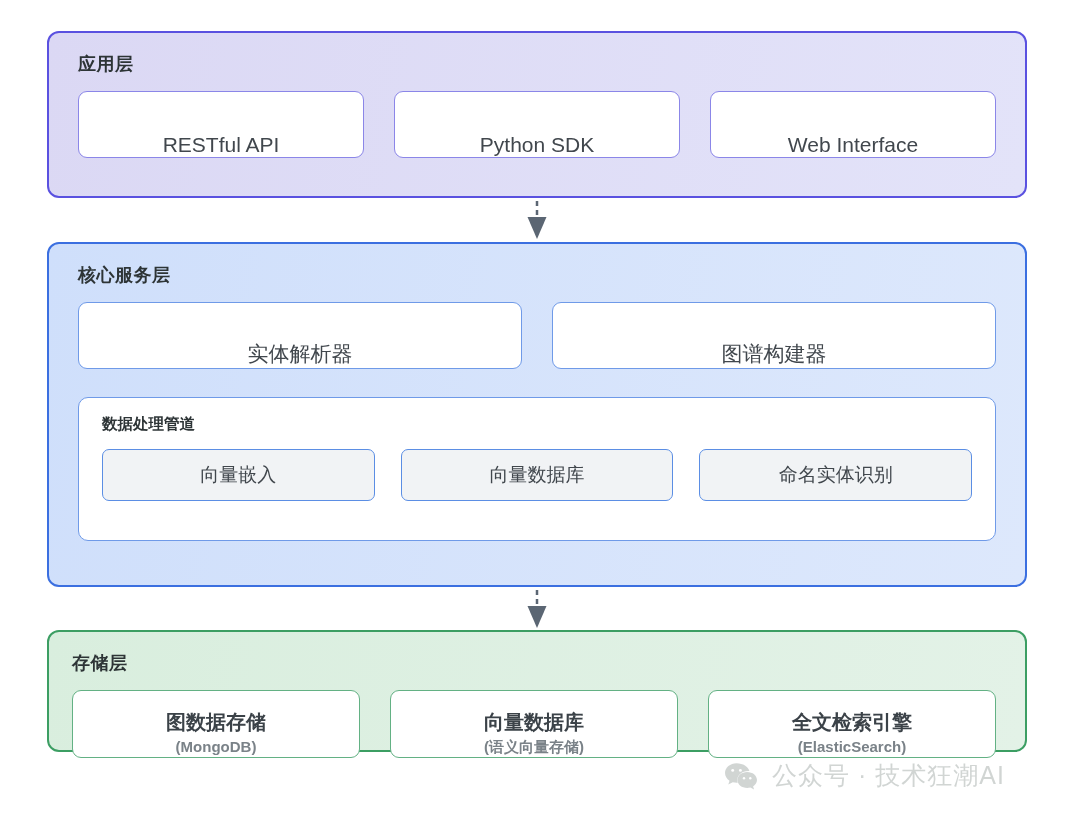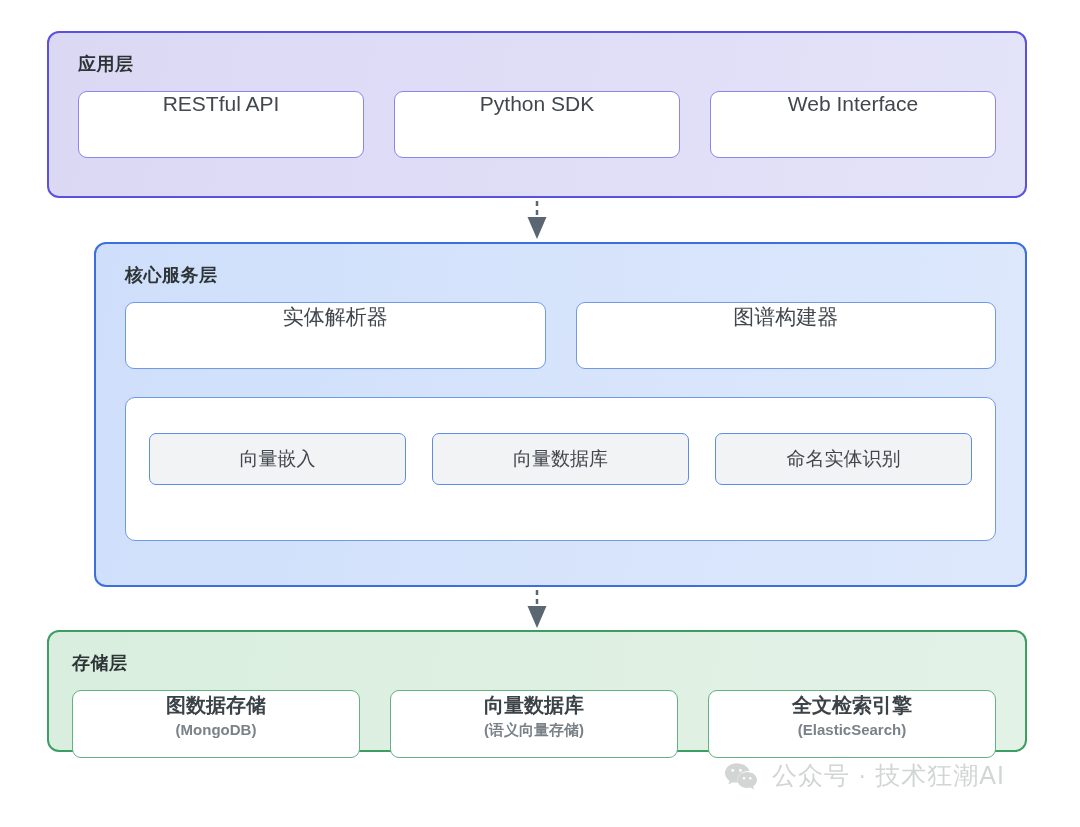--- a/index.html
+++ b/index.html
@@ -44,21 +44,20 @@
     border: 2.5px solid #5a51e0;
     height: 167px;
     padding: 22px 29px 1px 29px;
   }
   .layer-core {
     background: linear-gradient(100deg, #cfdffb 0%, #dde8fc 100%);
     border: 2.5px solid #3b6fe0;
     height: 345px;
     padding: 22px 29px 0 29px;
     margin-top: 44px;
-    margin-left: 47px;
   }
   .layer-storage {
     background: linear-gradient(100deg, #d9eede 0%, #e3f2e7 100%);
     border: 2.5px solid #3c9e63;
     height: 122px;
     padding: 22px 29px 0 23px;
     margin-top: 43px;
   }
 
   
@@ -68,21 +67,21 @@
     margin-top: 18px;
   }
   .card {
     box-sizing: border-box;
     flex: 1 1 0;
     background: #ffffff;
     border-radius: 9px;
     display: flex;
     flex-direction: column;
     align-items: center;
-    justify-content: flex-start;
+    justify-content: flex-end;
   }
 
   .card-app {
     height: 67px;
     border: 1.6px solid #8b86e8;
     font-size: 21px;
     color: #41474d;
   }
   .card-core {
     height: 67px;
@@ -209,20 +208,21 @@
     <div class="card-row">
       <div class="card card-core">
         <span>实体解析器</span>
       </div>
       <div class="card card-core">
         <span>图谱构建器</span>
       </div>
     </div>
 
     <div class="pipeline">
+      <div class="pipeline-title">数据处理管道</div>
       <div class="pipeline-row">
         <div class="chip">
           <span>向量嵌入</span>
         </div>
         <div class="chip">
           <span>向量数据库</span>
         </div>
         <div class="chip">
           <span>命名实体识别</span>
         </div>

